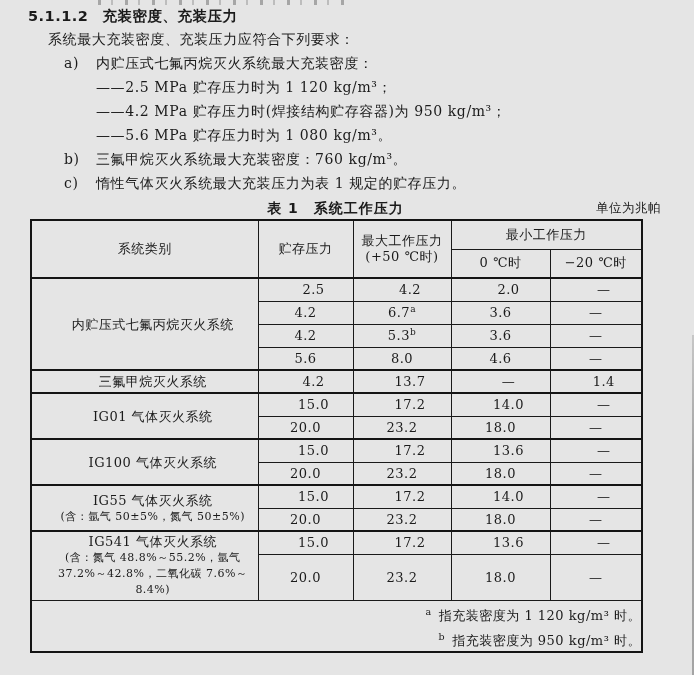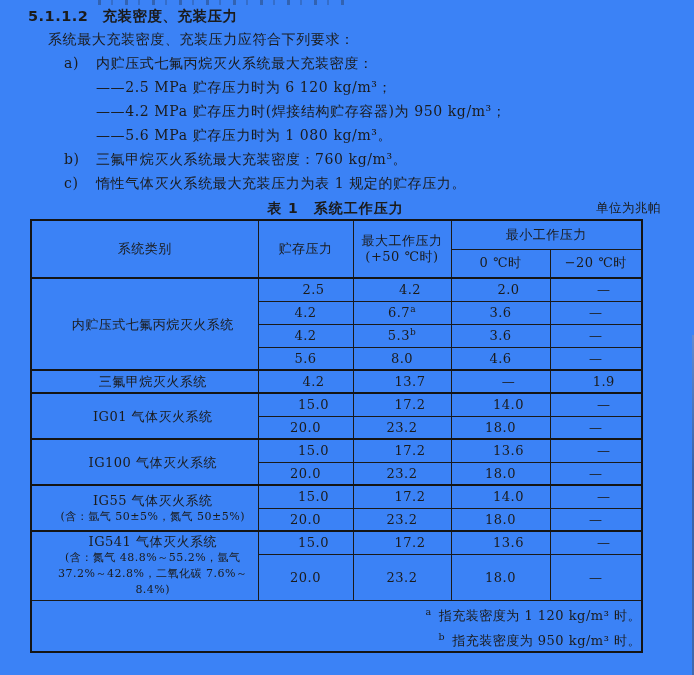--- a/index.html
+++ b/index.html
@@ -1,16 +1,16 @@
 <!DOCTYPE html>
 <html><head>
 <meta charset="utf-8">
 <style>
   html,body{margin:0;padding:0;background:#fff;}
-  .page{position:relative;width:694px;height:675px;background:#3b82f6;overflow:hidden;
+  .page{position:relative;width:694px;height:675px;background:#e5e5e5;overflow:hidden;
         font-family:"DejaVu Serif","Liberation Serif",serif;color:#1b1b1b;}
   
   .artifact-top{position:absolute;left:98px;top:0;width:250px;height:5px;opacity:.45;
      background:repeating-linear-gradient(90deg, rgba(30,30,30,.7) 0 3px, transparent 3px 13px,
         rgba(30,30,30,.45) 13px 15px, transparent 15px 27px);}
   .artifact-right{position:absolute;right:0;top:335px;width:2px;height:340px;opacity:.4;
      background:linear-gradient(#999,#333 40%,#444);}
   
   .heading{padding-top:7px;margin-left:28px;font-family:"DejaVu Sans","Liberation Sans",sans-serif;
            font-weight:bold;font-size:14.5px;line-height:18px;letter-spacing:.5px;}
@@ -52,21 +52,21 @@
 
   <div class="heading">
     <span class="sec-num">5.1.1.2</span><span>充装密度、充装压力</span>
   </div>
 
   <div class="line intro">系统最大充装密度、充装压力应符合下列要求：</div>
 
   <div class="line item">
     <span class="lab">a)</span><span>内贮压式七氟丙烷灭火系统最大充装密度：</span>
   </div>
-  <div class="line dash">——2.5 MPa 贮存压力时为 6 120 kg/m³；</div>
+  <div class="line dash">——2.5 MPa 贮存压力时为 1 120 kg/m³；</div>
   <div class="line dash">——4.2 MPa 贮存压力时(焊接结构贮存容器)为 950 kg/m³；</div>
   <div class="line dash">——5.6 MPa 贮存压力时为 1 080 kg/m³。</div>
   <div class="line item">
     <span class="lab">b)</span><span>三氟甲烷灭火系统最大充装密度：760 kg/m³。</span>
   </div>
   <div class="line item">
     <span class="lab">c)</span><span>惰性气体灭火系统最大充装压力为表 1 规定的贮存压力。</span>
   </div>
 
   <div class="caption-row">
@@ -126,21 +126,21 @@
         <td>—</td>
       </tr>
 
       <tr class="gs">
         <td class="sys">
             <div>三氟甲烷灭火系统</div>
           </td>
         <td>4.2</td>
         <td><span>13.7</span></td>
         <td>—</td>
-        <td>1.9</td>
+        <td>1.4</td>
       </tr>
 
       <tr class="gs">
         <td class="sys" rowspan="2">
             <div>IG01 气体灭火系统</div>
           </td>
         <td>15.0</td>
         <td><span>17.2</span></td>
         <td>14.0</td>
         <td>—</td>

